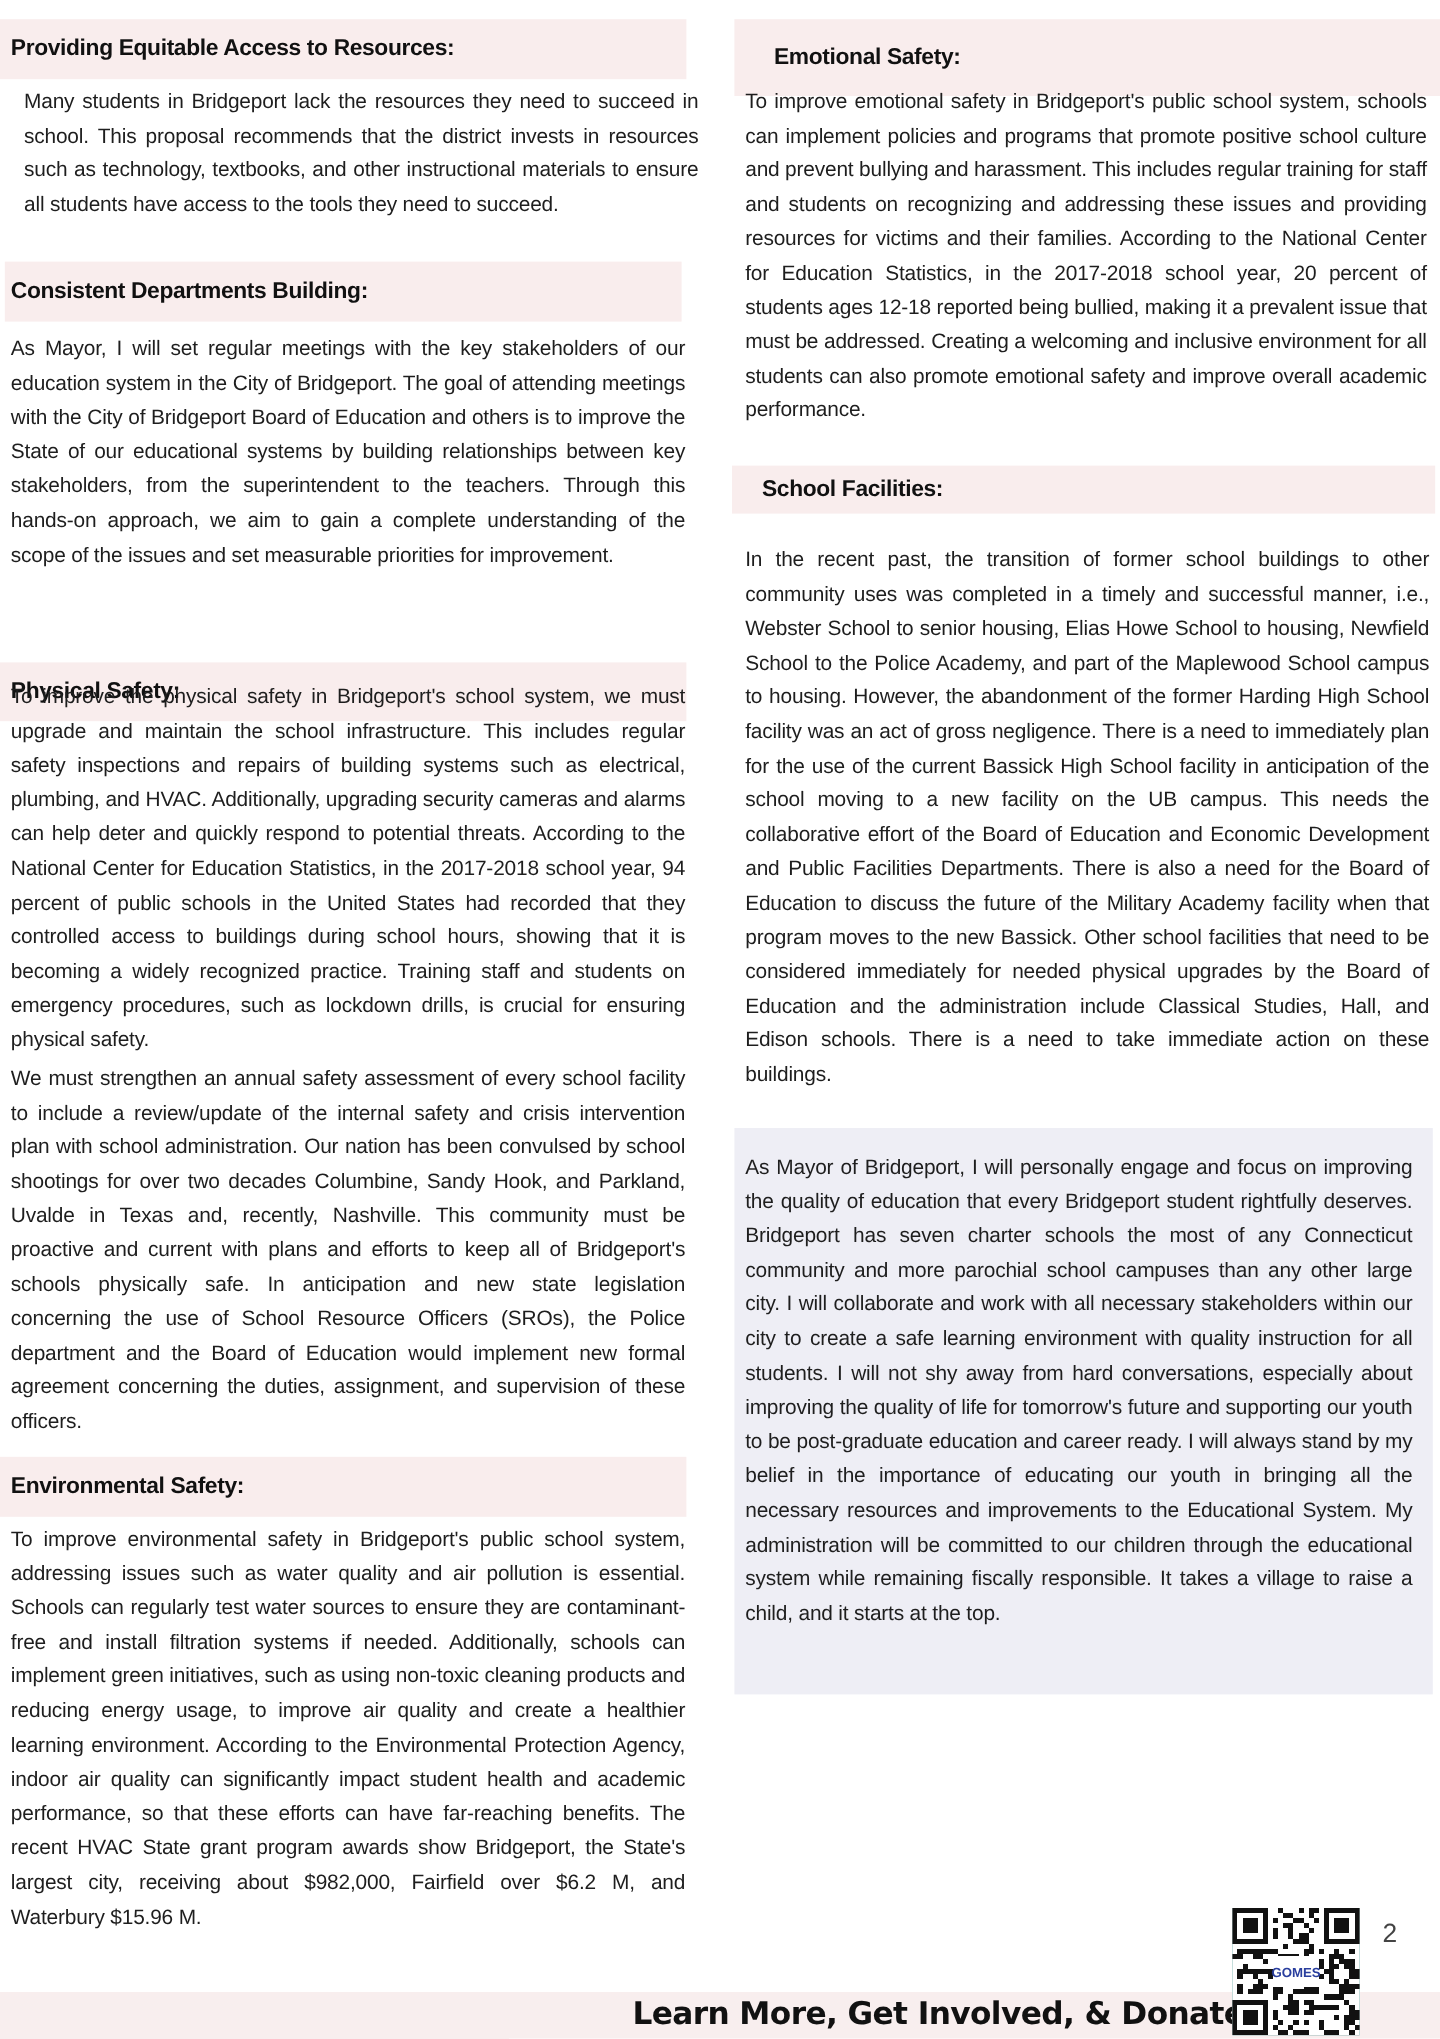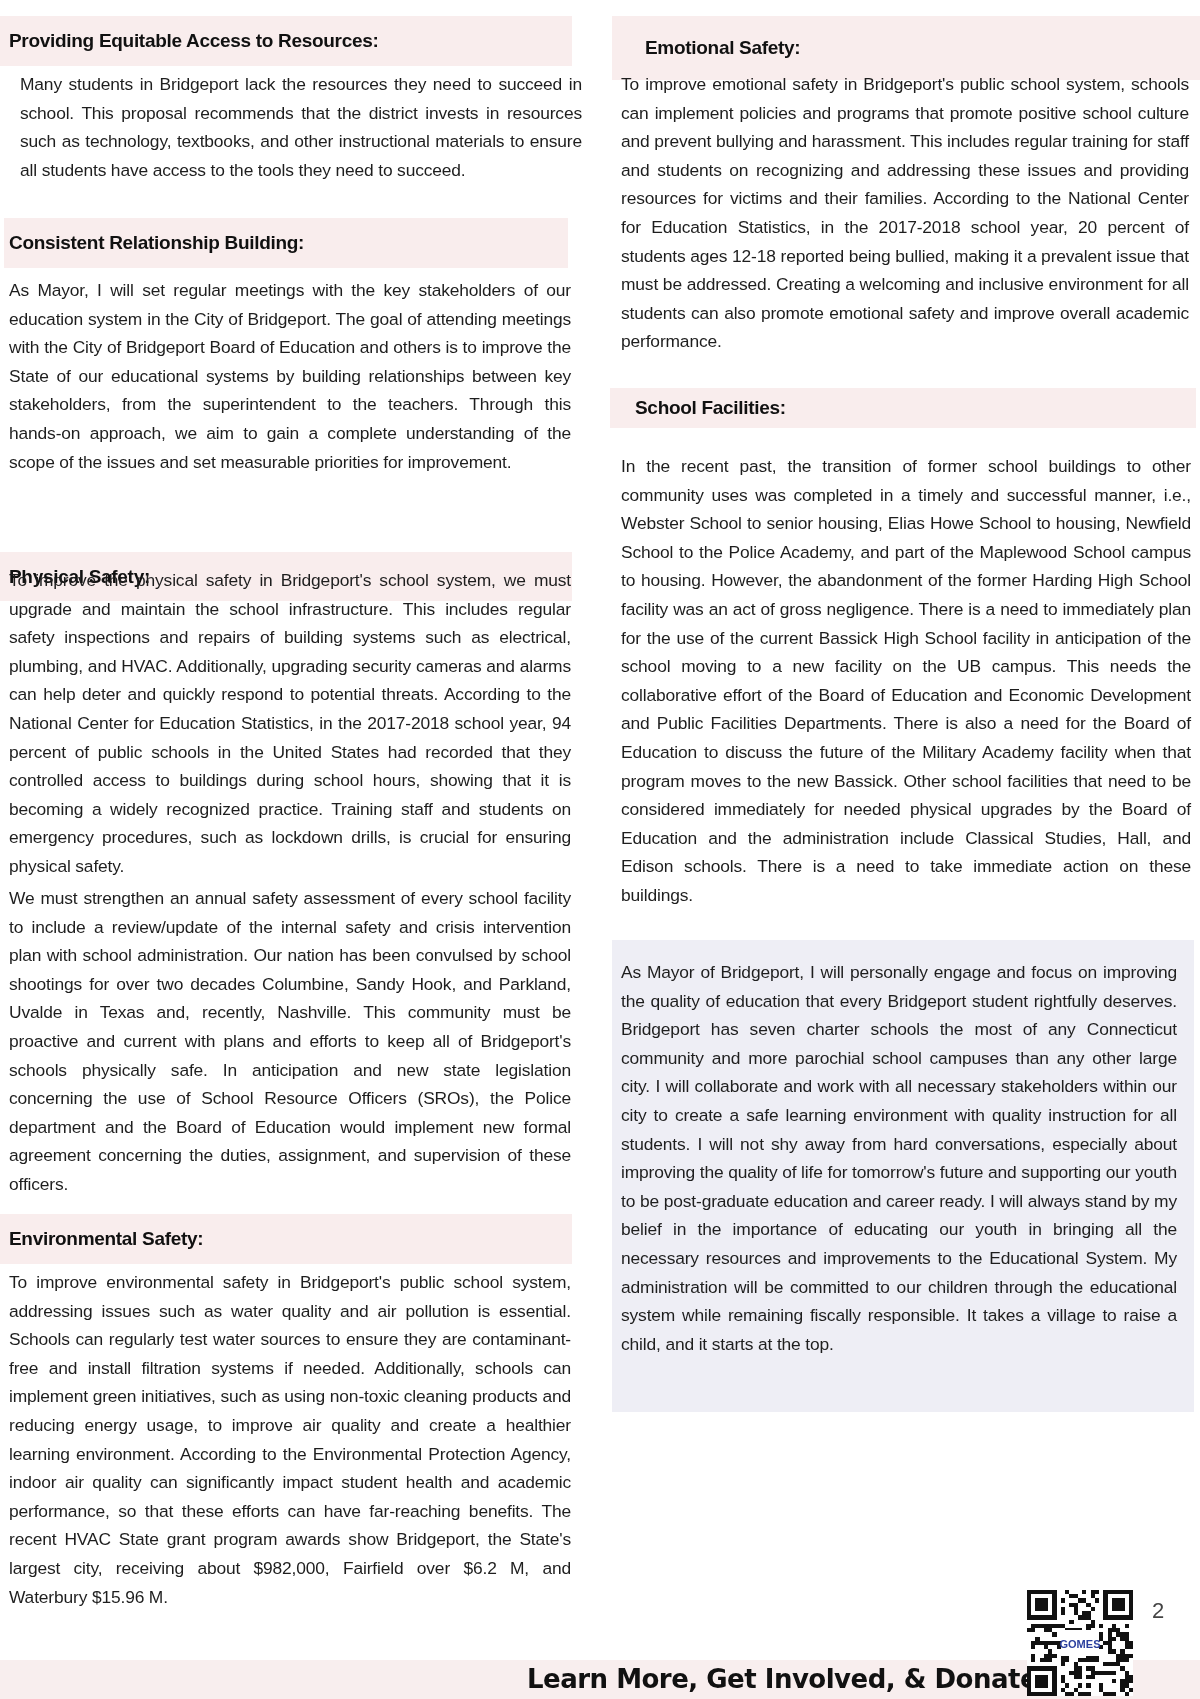--- a/index.html
+++ b/index.html
@@ -42,21 +42,21 @@
     position: absolute; left: 1152px; top: 1598px; font-size: 22px; color: #444;
   }
 </style>
 </head>
 <body>
 
 <div class="col col-left">
   <div class="heading" style="left:0;top:16px;width:572px;height:50px;padding-left:9px;box-sizing:border-box;">Providing Equitable Access to Resources:</div>
   <div class="para" style="left:20px;top:70px;width:562px;">Many students in Bridgeport lack the resources they need to succeed in school. This proposal recommends that the district invests in resources such as technology, textbooks, and other instructional materials to ensure all students have access to the tools they need to succeed.</div>
 
-  <div class="heading" style="left:4px;top:218px;width:564px;height:50px;padding-left:5px;box-sizing:border-box;">Consistent Relationship Building:</div>
+  <div class="heading" style="left:4px;top:218px;width:564px;height:50px;padding-left:5px;box-sizing:border-box;">Consistent Departments Building:</div>
   <div class="para" style="left:9px;top:276px;width:562px;">As Mayor, I will set regular meetings with the key stakeholders of our education system in the City of Bridgeport. The goal of attending meetings with the City of Bridgeport Board of Education and others is to improve the State of our educational systems by building relationships between key stakeholders, from the superintendent to the teachers. Through this hands-on approach, we aim to gain a complete understanding of the scope of the issues and set measurable priorities for improvement.</div>
 
   <div class="heading" style="left:0;top:512px;width:572px;height:49px;padding-left:9px;box-sizing:border-box;margin-top:40px;">Physical Safety:</div>
   <div class="para" style="left:9px;top:566px;width:562px;">To improve the physical safety in Bridgeport's school system, we must upgrade and maintain the school infrastructure. This includes regular safety inspections and repairs of building systems such as electrical, plumbing, and HVAC. Additionally, upgrading security cameras and alarms can help deter and quickly respond to potential threats. According to the National Center for Education Statistics, in the 2017-2018 school year, 94 percent of public schools in the United States had recorded that they controlled access to buildings during school hours, showing that it is becoming a widely recognized practice. Training staff and students on emergency procedures, such as lockdown drills, is crucial for ensuring physical safety.</div>
   <div class="para" style="left:9px;top:884px;width:562px;">We must strengthen an annual safety assessment of every school facility to include a review/update of the internal safety and crisis intervention plan with school administration. Our nation has been convulsed by school shootings for over two decades Columbine, Sandy Hook, and Parkland, Uvalde in Texas and, recently, Nashville.  This community must be proactive and current with plans and efforts to keep all of Bridgeport's schools physically safe. In anticipation and new state legislation concerning the use of School Resource Officers (SROs), the Police department and the Board of Education would implement new formal agreement concerning the duties, assignment, and supervision of these officers.</div>
 
   <div class="heading" style="left:0;top:1214px;width:572px;height:50px;padding-left:9px;box-sizing:border-box;">Environmental Safety:</div>
   <div class="para" style="left:9px;top:1268px;width:562px;">To improve environmental safety in Bridgeport's public school system, addressing issues such as water quality and air pollution is essential. Schools can regularly test water sources to ensure they are contaminant-free and install filtration systems if needed. Additionally, schools can implement green initiatives, such as using non-toxic cleaning products and reducing energy usage, to improve air quality and create a healthier learning environment. According to the Environmental Protection Agency, indoor air quality can significantly impact student health and academic performance, so that these efforts can have far-reaching benefits. The recent HVAC State grant program awards show Bridgeport, the State's largest city, receiving about $982,000, Fairfield over $6.2 M, and Waterbury $15.96 M.</div>
 </div>
 

